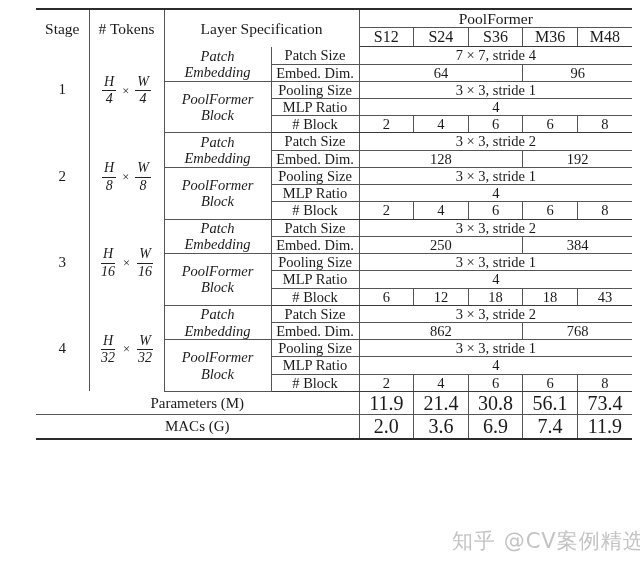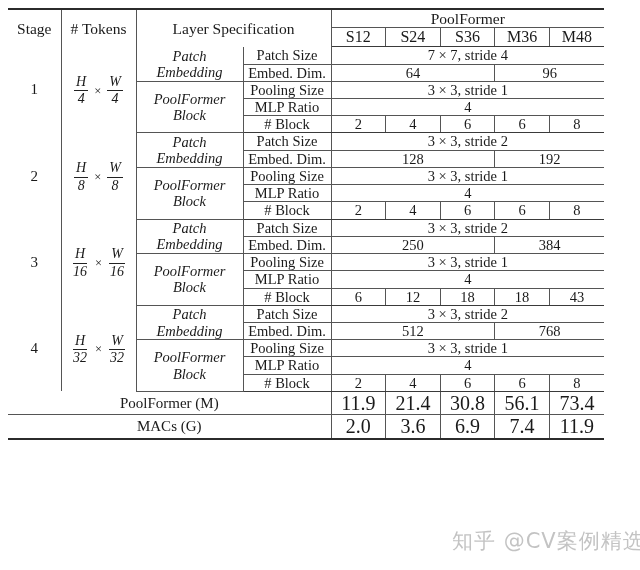--- a/index.html
+++ b/index.html
@@ -11,21 +11,21 @@
     width: 640px;
     height: 570px;
     font-family: "Liberation Serif", "DejaVu Serif", serif;
     color: #1a1a1a;
     overflow: hidden;
     position: relative;
   }
 
   #table-wrap {
     position: absolute;
-    left: 8px;
+    left: 36px;
     top: 8px;
     width: 596px;
   }
 
   table.spec {
     border-collapse: collapse;
     width: 596px;
     table-layout: fixed;
     font-size: 14.5px;
   }
@@ -302,21 +302,21 @@
       </td>
       <td class="vr-right rule-thin two-line cell-pad-sm" rowspan="2">
         <span>Patch</span><br>
         <span>Embedding</span>
       </td>
       <td class="vr-right rule-thin cell-pad-sm">Patch Size</td>
       <td class="rule-thin cell-pad-sm" colspan="5">3 × 3, stride 2</td>
     </tr>
     <tr>
       <td class="vr-right rule-thin cell-pad-sm">Embed. Dim.</td>
-      <td class="rule-thin cell-pad-sm" colspan="3">512</td>
+      <td class="rule-thin cell-pad-sm" colspan="3">862</td>
       <td class="rule-thin cell-pad-sm vr-left" colspan="2">768</td>
     </tr>
     <tr>
       <td class="vr-right rule-thin two-line cell-pad-sm" rowspan="3">
         <span>PoolFormer</span><br>
         <span>Block</span>
       </td>
       <td class="vr-right rule-thin cell-pad-sm">Pooling Size</td>
       <td class="rule-thin cell-pad-sm" colspan="5">3 × 3, stride 1</td>
     </tr>
@@ -327,21 +327,21 @@
     <tr>
       <td class="vr-right rule-group cell-pad-sm"># Block</td>
       <td class="rule-group cell-pad-sm">2</td>
       <td class="rule-group cell-pad-sm vr-left">4</td>
       <td class="rule-group cell-pad-sm vr-left">6</td>
       <td class="rule-group cell-pad-sm vr-left">6</td>
       <td class="rule-group cell-pad-sm vr-left">8</td>
     </tr>
 
     <tr>
-      <td class="rule-thin summary-lbl" colspan="4">PoolFormer (M)</td>
+      <td class="rule-thin summary-lbl" colspan="4">Parameters (M)</td>
       <td class="rule-thin summary-val vr-left">11.9</td>
       <td class="rule-thin summary-val vr-left">21.4</td>
       <td class="rule-thin summary-val vr-left">30.8</td>
       <td class="rule-thin summary-val vr-left">56.1</td>
       <td class="rule-thin summary-val vr-left">73.4</td>
     </tr>
 
     <tr>
       <td class="rule-bottom summary-lbl" colspan="4">MACs (G)</td>
       <td class="rule-bottom summary-val vr-left">2.0</td>

